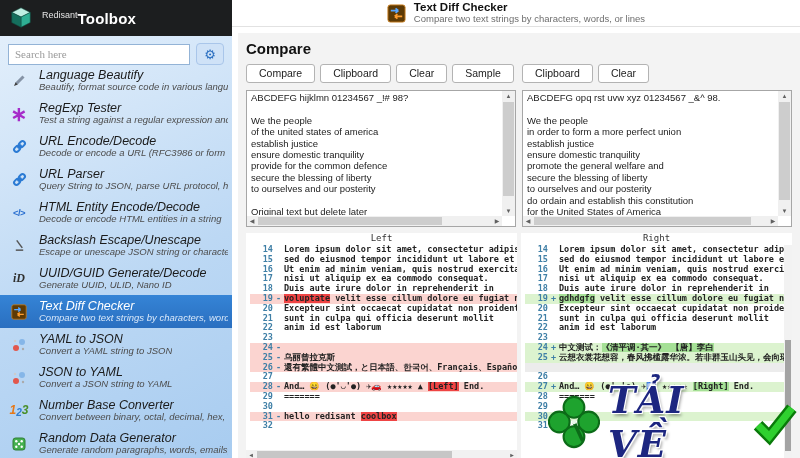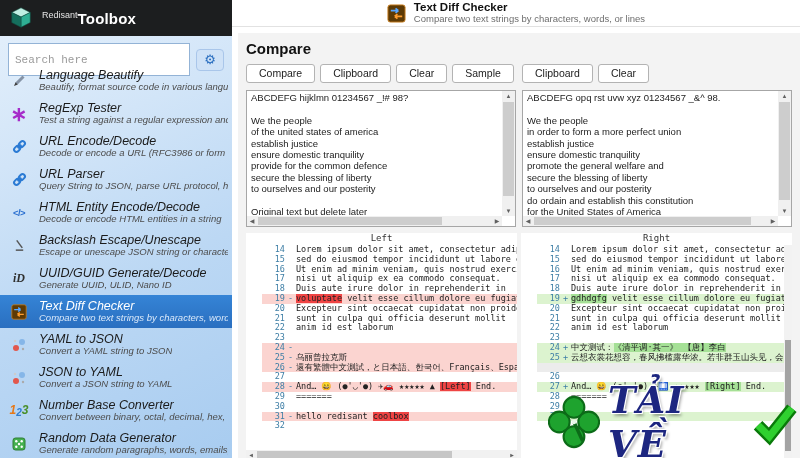--- a/index.html
+++ b/index.html
@@ -8,22 +8,22 @@
        font-family:"Liberation Sans",sans-serif;}
 
   
   .sidebar{position:absolute;left:0;top:0;width:232px;height:458px;
     background:linear-gradient(155deg,#e6f1fc 0%,#d2e5f8 30%,#bcd8f4 60%,#a8ccf0 100%);}
   .side-header{height:36px;background:#1c1e1f;display:flex;align-items:center;padding:0 9px;gap:9px;}
   .brand-txt{display:flex;line-height:1;}
   .brand-top{font-size:9px;color:#e3e3e3;margin-bottom:2px;}
   .brand-bottom{font-size:15px;font-weight:bold;color:#fff;letter-spacing:.2px;}
   .search-row{display:flex;gap:6px;padding:7px 8px 4px 8px;align-items:center;}
-  .search-input{flex:1;height:33px;border:1px solid #93b3d6;background:#fff;font-size:11px;
-    padding:0 6px;color:#555;outline:none;font-family:Liberation Mono, monospace;}
+  .search-input{flex:1;height:21px;border:1px solid #93b3d6;background:#fff;font-size:11px;
+    padding:0 6px;color:#555;outline:none;font-family:Liberation Serif, serif;}
   .search-input::placeholder{color:#9a9a9a;}
   .gear-btn{width:28px;height:22px;background:#cfe2f7;border:1px solid #a9c6ea;border-radius:4px;
     color:#2b6fc0;font-size:13px;display:flex;align-items:center;justify-content:center;cursor:pointer;}
   .tool-list{position:absolute;top:64px;left:0;right:0;bottom:0;overflow:hidden;}
   .tool-item{height:33px;display:flex;align-items:center;padding:0 4px 0 7px;gap:8px;cursor:pointer;}
   .tool-icon{width:24px;min-width:24px;text-align:center;display:flex;align-items:center;justify-content:center;}
   .tool-text{overflow:hidden;display:flex;flex-direction:column;line-height:1.15;font-style:italic;}
   .tool-title{font-size:12.5px;color:#1b1b1b;white-space:nowrap;overflow:hidden;}
   .tool-desc{font-size:9.5px;color:#4c4c4c;white-space:nowrap;overflow:hidden;}
   .tool-item.selected{background:linear-gradient(#3584d6,#2a6fc0);}
@@ -66,21 +66,21 @@
   .hscroll .arr{position:absolute;top:0;bottom:0;width:10px;color:#606060;font-size:6px;
     text-align:center;line-height:10px;}
   .hscroll .arr.lf{left:0;} .hscroll .arr.rt{right:0;}
   .hscroll .thumb{position:absolute;top:1px;bottom:1px;background:#cdcdcd;}
 
   
   .diff{display:flex;gap:4px;margin-top:6px;height:227px;}
   .dpanel{flex:1;background:#fff;position:relative;overflow:hidden;
     font-family:"DejaVu Sans Mono",monospace;font-size:8.5px;color:#222;}
   .dhead{height:11px;text-align:center;font-size:9px;color:#333;line-height:11px;}
-  .dbody{position:absolute;top:12px;left:16px;right:0;}
+  .dbody{position:absolute;top:12px;left:4px;right:0;font-weight:bold;}
   .dpanel.rightp .dbody{right:8px;}
   .drow{display:flex;height:9.8px;line-height:9.8px;}
   .dnum{width:23px;min-width:23px;text-align:right;color:#3f7fa6;}
   .dmk{width:11px;min-width:11px;text-align:center;color:#3f7fa6;}
   .dtxt{flex:1;white-space:pre;overflow:hidden;}
   .drow.del{background:#fbd4d0;}
   .drow.add{background:#dcf3cf;}
   .drow.gap{background:#ececec;}
   .hl-del{background:#ef4444;}
   .hl-add{background:#a5e096;}

